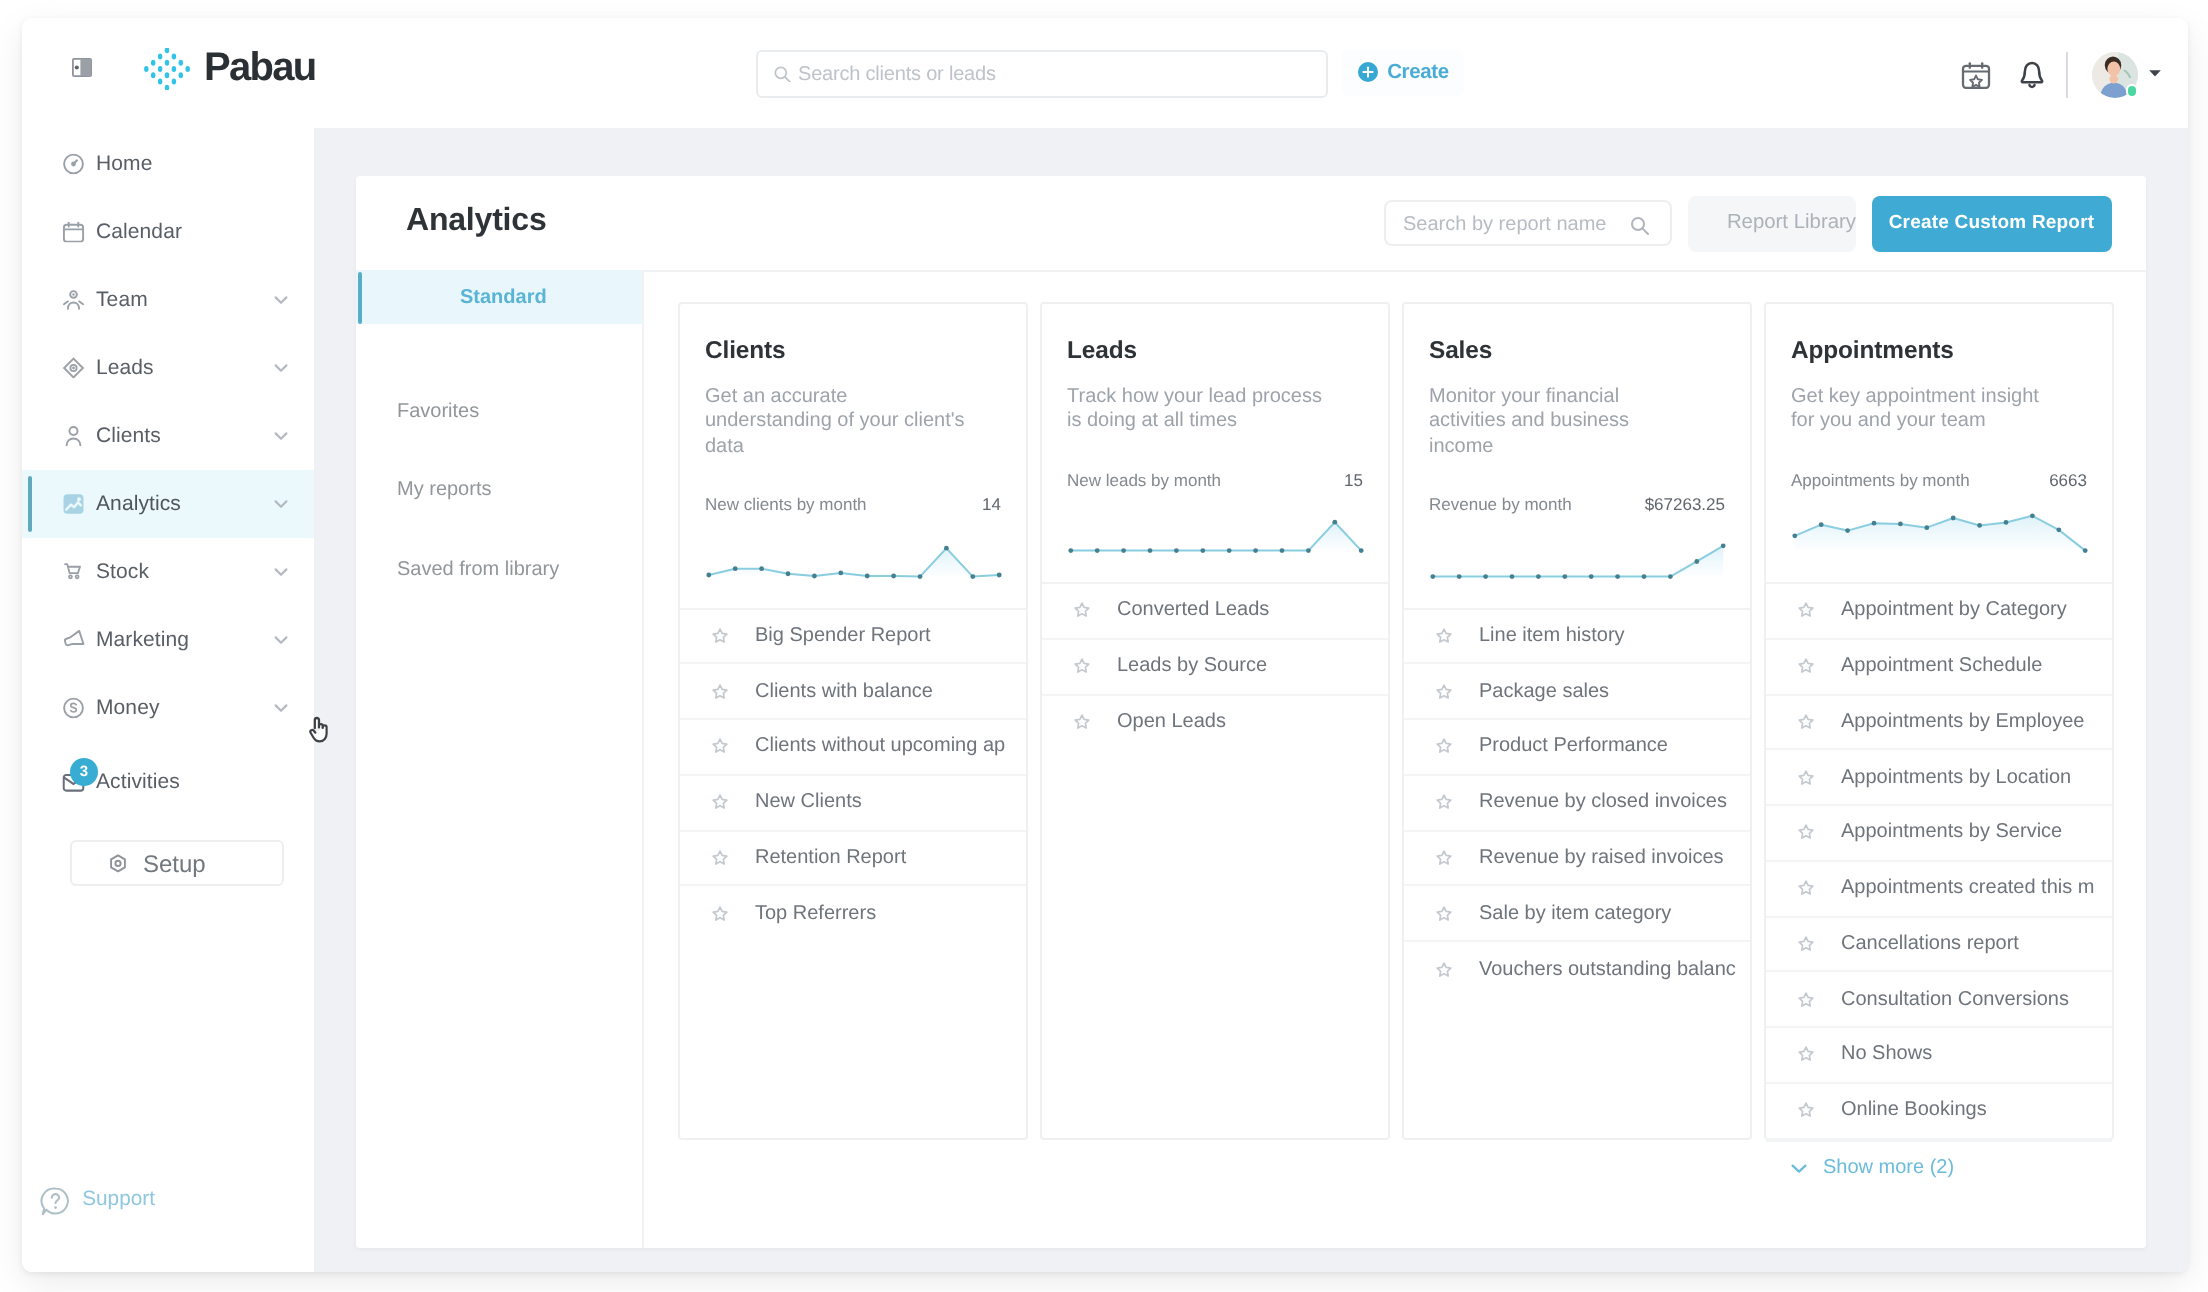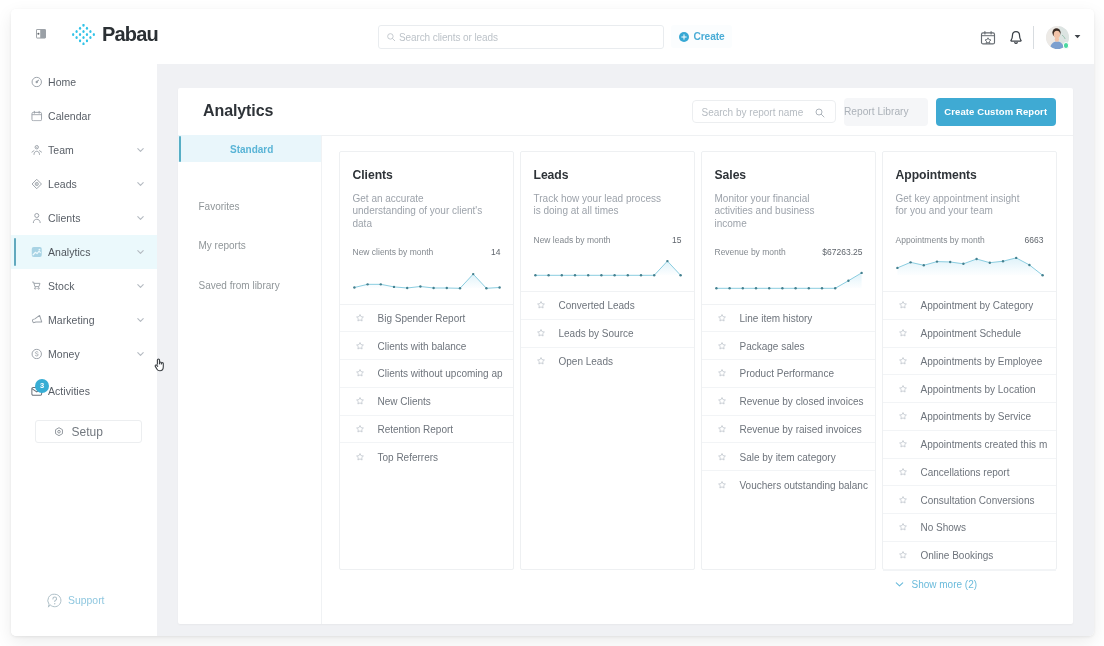--- a/index.html
+++ b/index.html
@@ -48,37 +48,37 @@
   .nav-item.active{background:#EBF9FC;}
   .nav-item:last-child{margin-top:3px;}
   .nav-item.active:before{content:"";position:absolute;left:3px;top:3px;width:2px;height:28px;background:#62A9BE;border-radius:1px;}
   .nav-item.active .ni-label{color:#4F555C;}
   .badge{position:absolute;left:24px;top:5px;width:14px;height:14px;border-radius:50%;background:#37ADD4;color:#fff;
        font-size:7.5px;font-weight:700;display:flex;align-items:center;justify-content:center;line-height:1;}
   .setupbtn{position:absolute;left:23.9px;top:356px;width:107px;height:23.2px;box-sizing:border-box;border:1px solid #ECEEF0;border-radius:3px;
        background:#fff;cursor:pointer;}
   .setupbtn .sb-icon{position:absolute;left:18.3px;top:50%;transform:translateY(-50%);width:10px;height:10px;line-height:0;}
   .setupbtn .sb-label{position:absolute;left:35.6px;top:50%;transform:translateY(-50%);font-size:12px;color:#72787F;}
-  .supportlink{position:absolute;left:36px;top:528.7px;cursor:pointer;height:15.4px;width:70px;}
+  .supportlink{position:absolute;left:9px;top:528.7px;cursor:pointer;height:15.4px;width:70px;}
   .supportlink .sl-icon{position:absolute;left:0;top:0;width:15.2px;height:15.4px;line-height:0;}
   .supportlink .sl-label{position:absolute;left:21.1px;top:50%;transform:translateY(-50%);}
   .sl-label{font-size:10.4px;color:#8FC7DF;}
 
   
   .main{position:absolute;left:146px;top:55px;right:0;bottom:0;background:#F0F1F4;}
   .panel{position:absolute;left:21px;top:24px;width:895px;height:536px;background:#fff;border-radius:2px;
        box-shadow:0 1px 2px rgba(0,0,0,0.04);overflow:hidden;}
   .panel-head{position:absolute;left:0;top:0;width:100%;height:47px;border-bottom:1px solid #EFF1F3;}
   .page-title{position:absolute;left:25px;top:14px;font-size:16px;font-weight:700;color:#2E3338;letter-spacing:-.1px;}
   .rsearch{position:absolute;left:514px;top:12px;width:144px;height:23px;box-sizing:border-box;background:#fff;border:1px solid #ECEEF0;
        border-radius:4px;}
   .rsearch .rs-ph{position:absolute;left:8.5px;top:6px;font-size:10px;color:#B6BCC2;}
   .rsearch .rs-icon{position:absolute;right:11px;top:6.5px;width:9px;height:9px;line-height:0;}
   .btn-lib{position:absolute;left:666px;top:9.5px;width:84px;height:28.5px;background:#F5F6F8;border-radius:4px;
-       display:flex;align-items:center;justify-content:flex-start;cursor:pointer;}
+       display:flex;align-items:center;justify-content:flex-end;cursor:pointer;}
   .btn-lib span{font-size:10.2px;color:#ACB2B9;}
   .btn-create{position:absolute;left:757.5px;top:9.5px;width:120.5px;height:28.5px;background:#3FAAD3;border-radius:4px;
        display:flex;align-items:center;justify-content:center;cursor:pointer;}
   .btn-create span{font-size:9.5px;font-weight:700;color:#fff;letter-spacing:.1px;}
 
   .reportnav{position:absolute;left:0;top:47px;width:143px;bottom:0;border-right:1px solid #F0F2F4;}
   .rn-item{position:relative;height:39.5px;display:flex;align-items:center;cursor:pointer;}
   .rn-item span{position:absolute;left:20.5px;top:50%;transform:translateY(-50%);font-size:10px;color:#909699;white-space:nowrap;}
   .rn-item.active{background:#E9F6FB;height:27px;margin-bottom:24px;}
   .rn-item.active:before{content:"";position:absolute;left:1px;top:1px;width:2.3px;height:26px;background:#57AEC5;border-radius:1px;}

